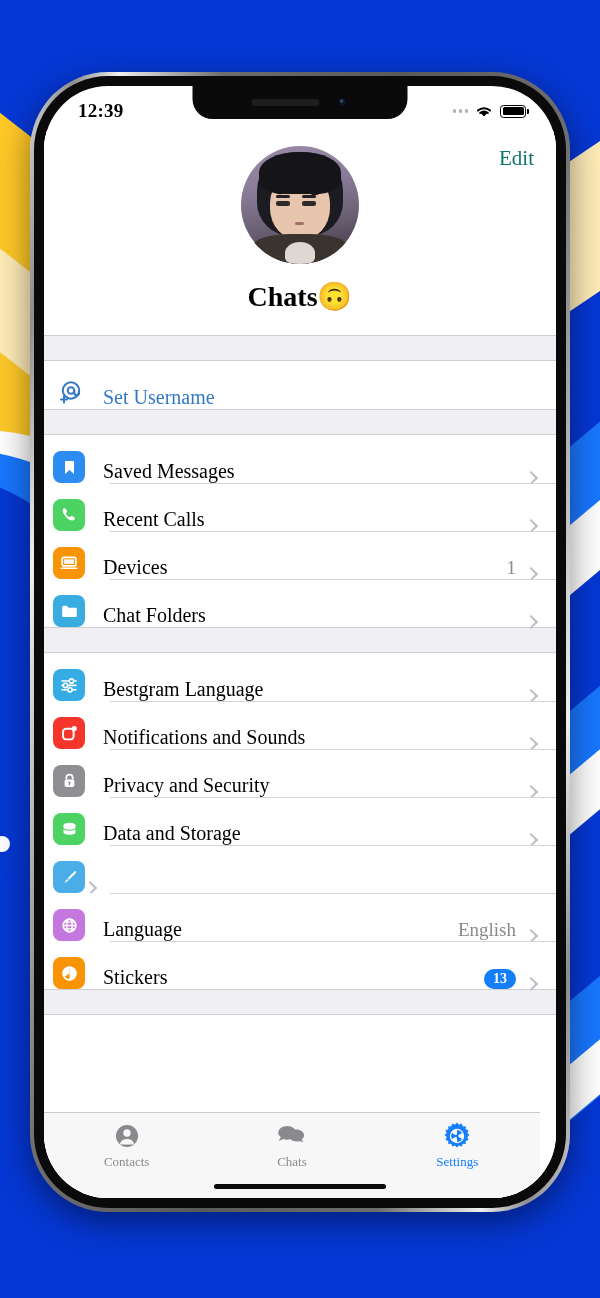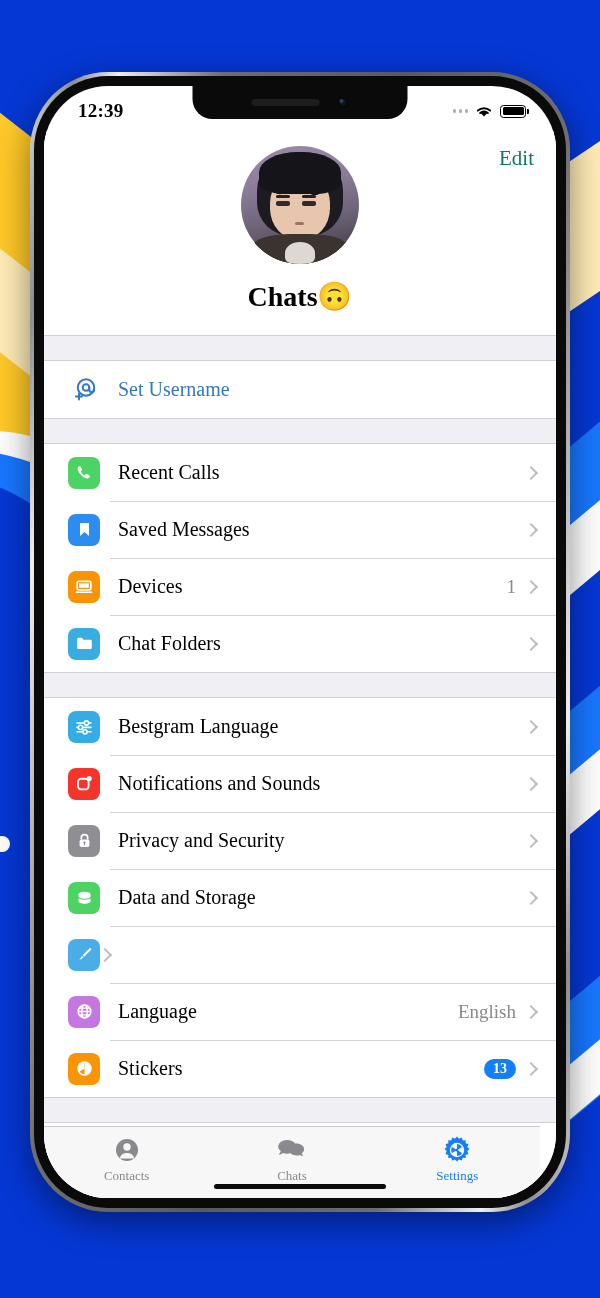--- a/index.html
+++ b/index.html
@@ -163,42 +163,42 @@
   .av-shoulder-r{position:absolute;right:4px;bottom:0;width:36px;height:24px;background:#5c5550;border-radius:10% 40% 0 0;}
 
   #profile-name {
     margin-top:16px; font-size:28px; font-weight:700; color:#000;
   }
 
   .gap { height:26px; background:#EFEFF4; border-top:.5px solid #D0D0D4; border-bottom:.5px solid #D0D0D4;}
 
   .group { background:#fff; }
   .row {
-    display:flex; align-items:center; height:57px; padding-left:24px;
+    display:flex; align-items:flex-end; height:48px; padding-left:9px;
     position:relative; background:#fff; cursor:pointer;
   }
   .row + .row::before {
     content:""; position:absolute; left:66px; right:0; top:0; height:.5px; background:#D4D4D8;
   }
   .row .ico { width:32px; height:32px; border-radius:8px; flex:none; position:relative;
               display:flex; align-items:center; justify-content:center; }
   .row .ico svg { display:block; }
   .row .lbl { margin-left:18px; font-size:20px; color:#000; flex:1; }
   .row .val { font-size:19px; color:#8A8A8E; margin-right:10px; }
   .badge { background:#147EFB; color:#fff; font-size:14px; font-weight:600;
            border-radius:11px; padding:2px 9px; margin-right:10px; }
   .chev { width:10px; height:10px; border-right:2.2px solid #BDBDC2; border-top:2.2px solid #BDBDC2;
           transform:rotate(45deg); margin-right:20px; flex:none; }
 
   
   .row.username .lbl { color:#3478C6; }
 
   
   #tabbar {
-    position:absolute; left:0; right:16px; bottom:0; height:72px;
+    position:absolute; left:0; right:16px; bottom:0; height:86px;
     background:#F7F7F7; border-top:.5px solid #C9C9CE;
     display:flex; align-items:flex-start; padding-top:8px;
   }
   .tab { flex:1; text-align:center; cursor:pointer; }
   .tab .ticon { height:30px; display:flex; align-items:center; justify-content:center; }
   .tab .tlbl { font-size:13px; margin-top:3px; color:#8A8A8E; }
   .tab.active .tlbl { color:#147EFB; }
   #home-ind { position:absolute; left:50%; transform:translateX(-50%); bottom:9px;
               width:172px; height:5px; border-radius:3px; background:#0a0a0a; }
 </style>
@@ -296,36 +296,36 @@
             </span>
             <span class="lbl">Set Username</span>
           </div>
         </div>
 
         <div class="gap"></div>
 
         <div class="group">
 
           <div class="row">
+            <span class="ico" style="background:#2D8CF0">
+              <svg width="17" height="17" viewBox="0 0 17 17">
+                <path d="M4 2h9v13l-4.5-4L4 15z" fill="#fff"></path>
+              </svg>
+            </span>
+            <span class="lbl">Saved Messages</span>
+            <span class="chev"></span>
+          </div>
+
+          <div class="row">
             <span class="ico" style="background:#4CD363">
               <svg width="18" height="18" viewBox="0 0 18 18">
                 <path d="M3.4 2.6c.8-.8 1.8-.5 2.3.3l1.2 2c.4.7.2 1.3-.4 1.8l-.8.6c.5 1.6 2.4 3.5 4 4l.6-.8c.5-.6 1.1-.8 1.8-.4l2 1.2c.8.5 1.1 1.5.3 2.3-2 2-5.2.6-7.9-2.1S1.4 4.6 3.4 2.6z" fill="#fff"></path>
               </svg>
             </span>
             <span class="lbl">Recent Calls</span>
-            <span class="chev"></span>
-          </div>
-
-          <div class="row">
-            <span class="ico" style="background:#2D8CF0">
-              <svg width="17" height="17" viewBox="0 0 17 17">
-                <path d="M4 2h9v13l-4.5-4L4 15z" fill="#fff"></path>
-              </svg>
-            </span>
-            <span class="lbl">Saved Messages</span>
             <span class="chev"></span>
           </div>
 
           <div class="row">
             <span class="ico" style="background:#F89406">
               <svg width="20" height="18" viewBox="0 0 20 18">
                 <rect x="3.2" y="3.4" width="13.6" height="8.4" rx="1.4" fill="none" stroke="#fff" stroke-width="1.8"></rect>
                 <rect x="5.2" y="5.4" width="9.6" height="4.4" fill="#fff"></rect>
                 <rect x="1.6" y="13.4" width="16.8" height="1.7" rx=".85" fill="#fff"></rect>
               </svg>

